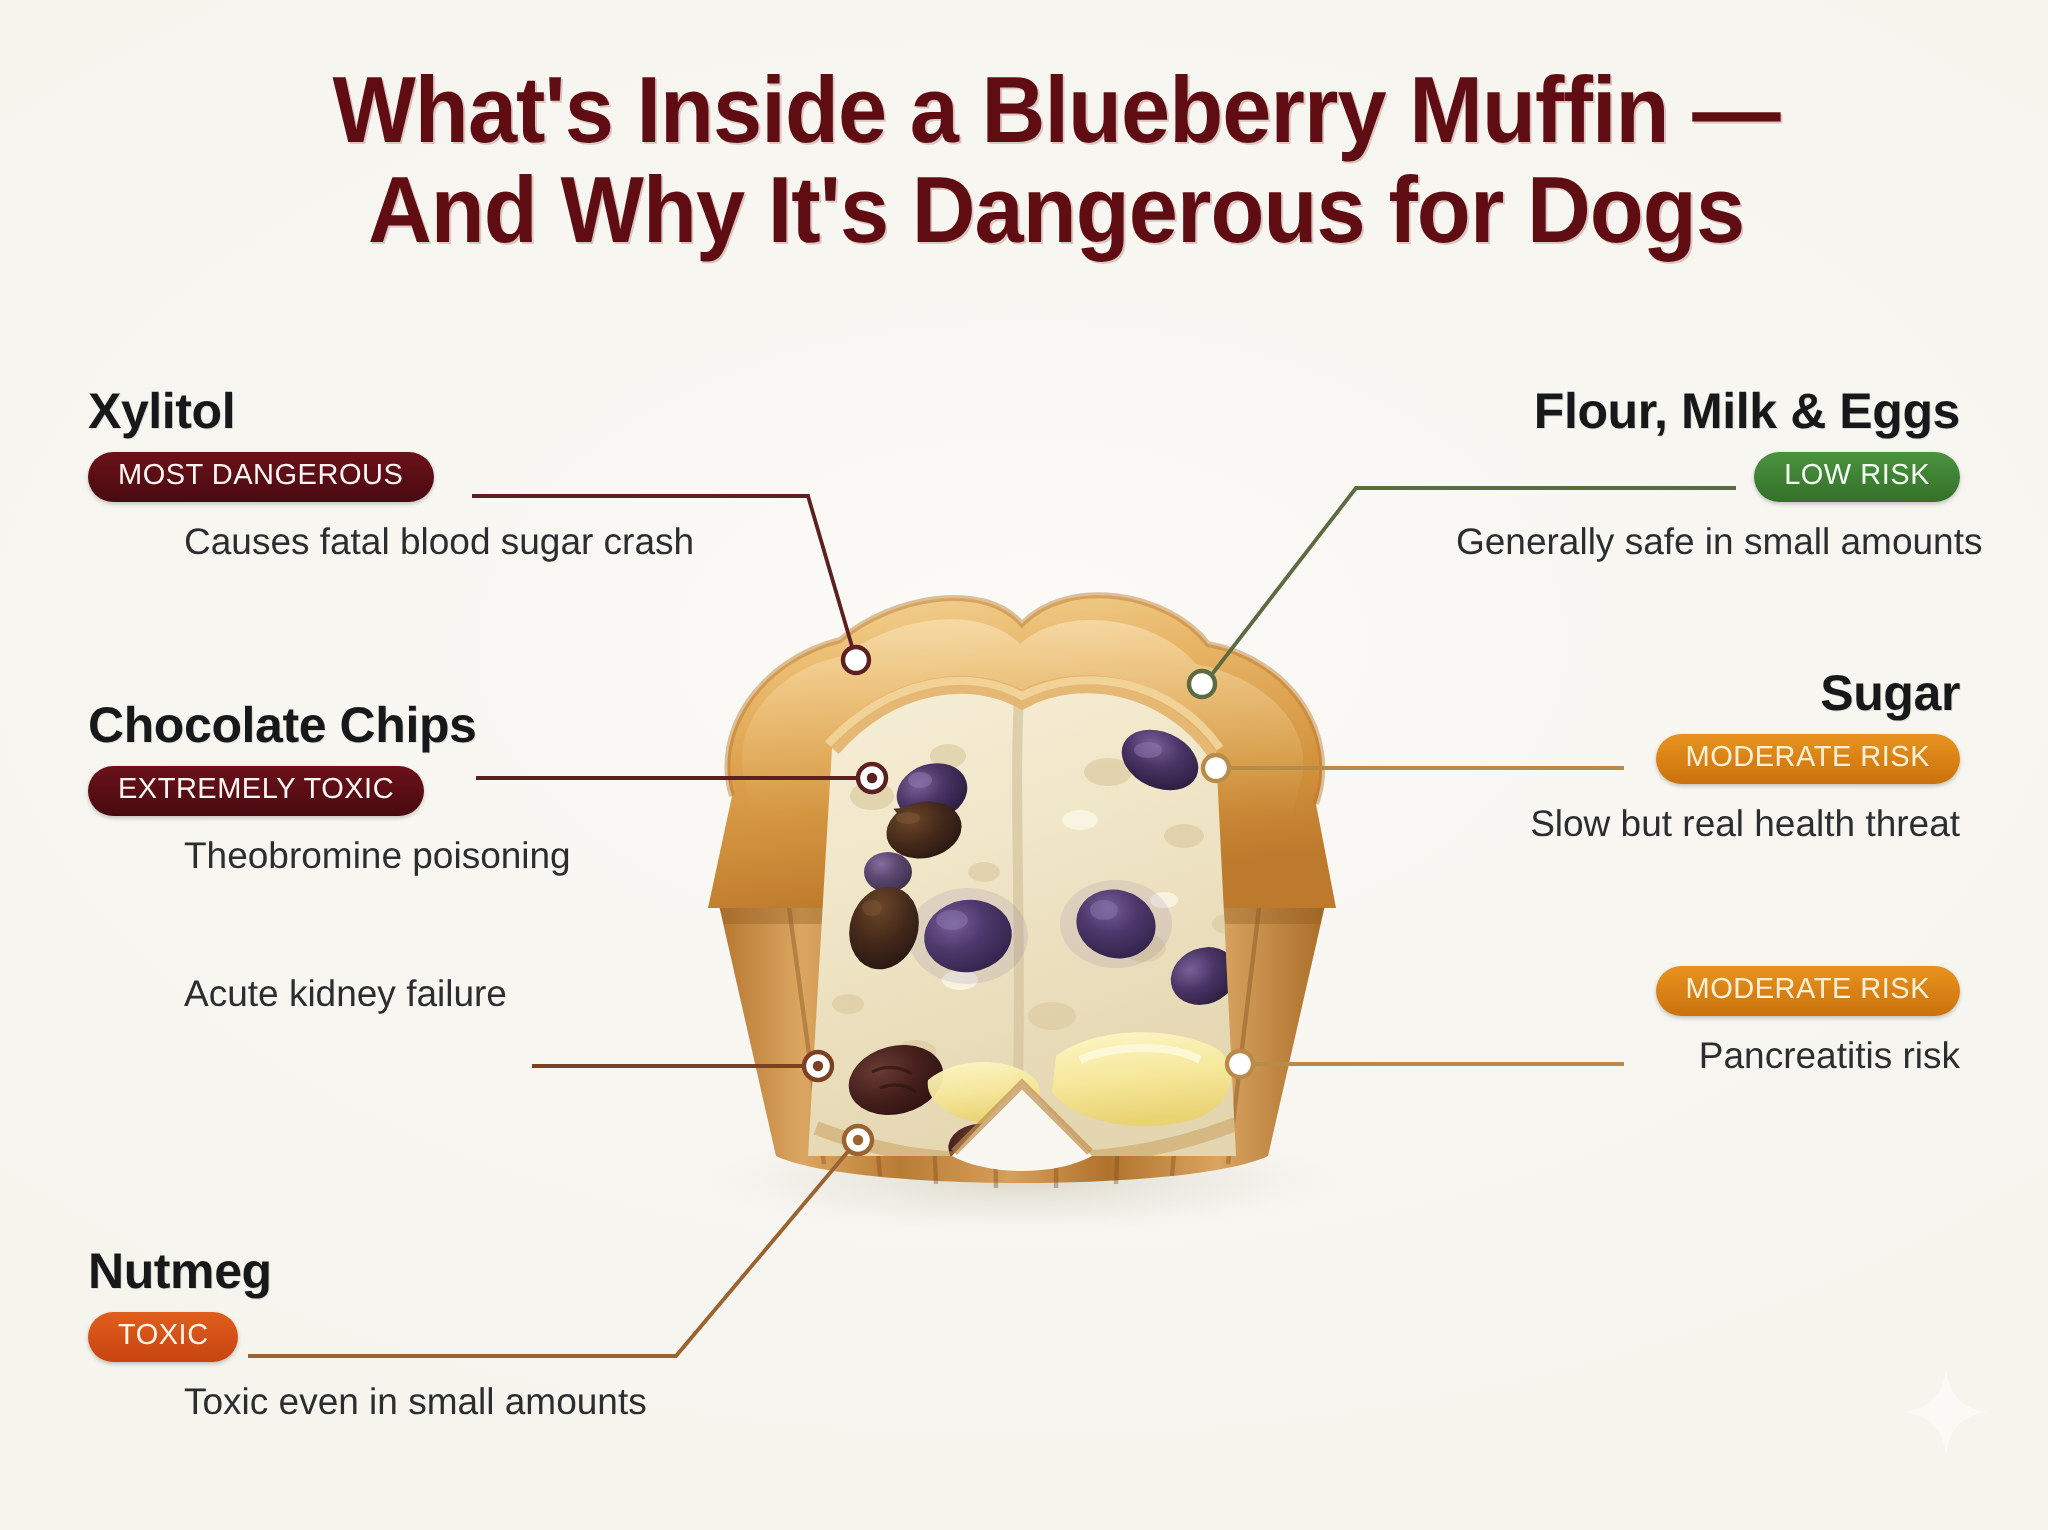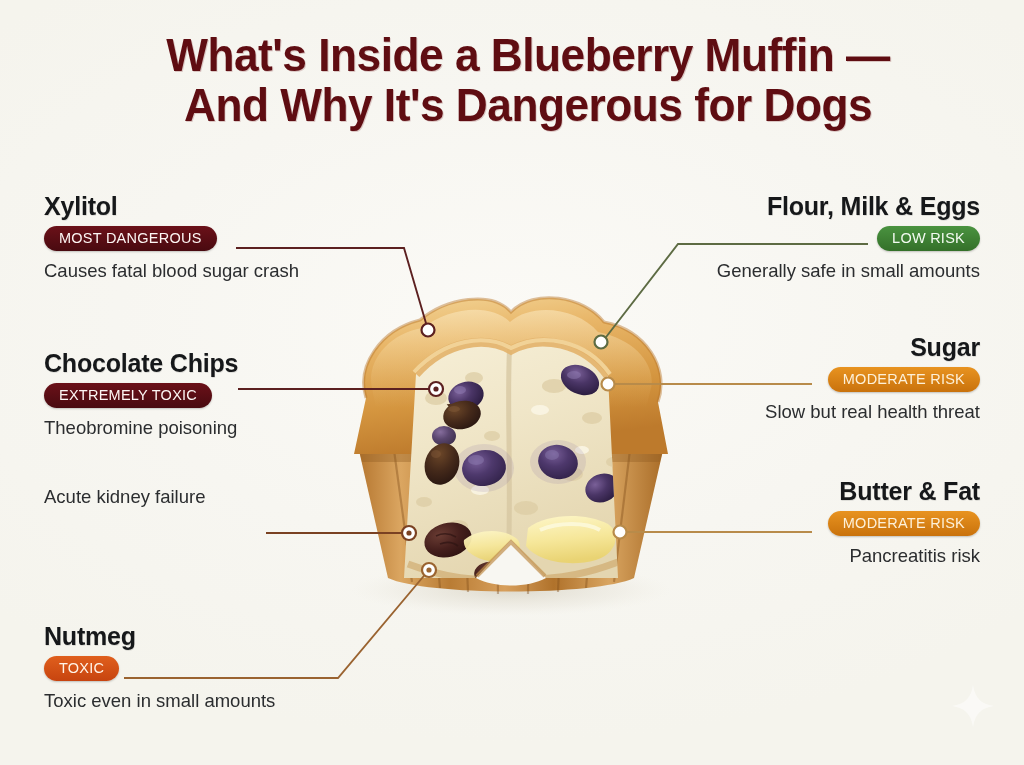--- a/index.html
+++ b/index.html
@@ -120,20 +120,21 @@
     color: #f3fbf1;
   }
 
   .callout-desc {
     margin-top: 9px;
     font-family: "Liberation Sans Narrow", "Liberation Sans", sans-serif;
     font-size: 18.5px;
     line-height: 22px;
     color: #2b2d2f;
     white-space: nowrap;
+    margin-left: 48px;
   }
 
   
   #watermark {
     position: absolute;
     right: 28px;
     bottom: 36px;
     width: 46px;
     height: 46px;
     z-index: 3;
@@ -397,21 +398,20 @@
 
   <div class="callout right" style="right:44px; top:333px;">
     <div class="callout-title">Sugar</div>
     <div class="badge-row">
       <span class="badge sev-moderate">MODERATE RISK</span>
     </div>
     <div class="callout-desc">Slow but real health threat</div>
   </div>
 
   <div class="callout right" style="right:44px; top:477px;">
-    <div class="callout-title">Butter &amp; Fat</div>
     <div class="badge-row">
       <span class="badge sev-moderate">MODERATE RISK</span>
     </div>
     <div class="callout-desc">Pancreatitis risk</div>
   </div>
 
   <svg id="watermark" viewBox="0 0 46 46" xmlns="http://www.w3.org/2000/svg">
     <path d="M23,2 C25,15 31,21 44,23 C31,25 25,31 23,44 C21,31 15,25 2,23 C15,21 21,15 23,2 Z" fill="#ffffff" opacity="0.9"></path>
   </svg>
 

